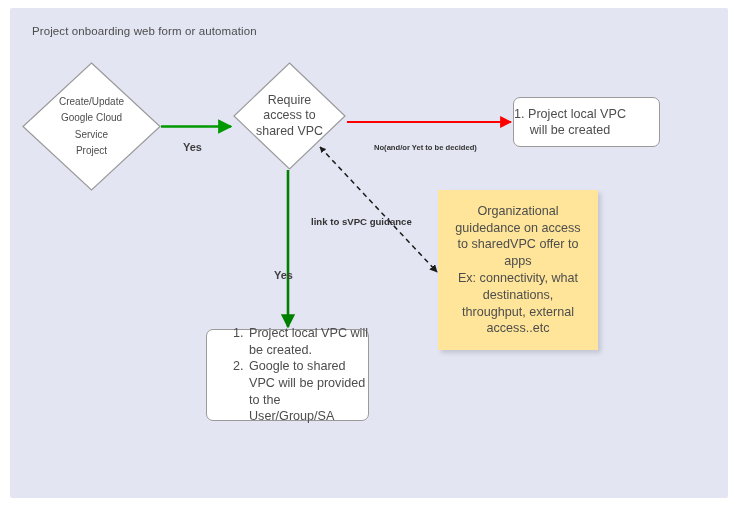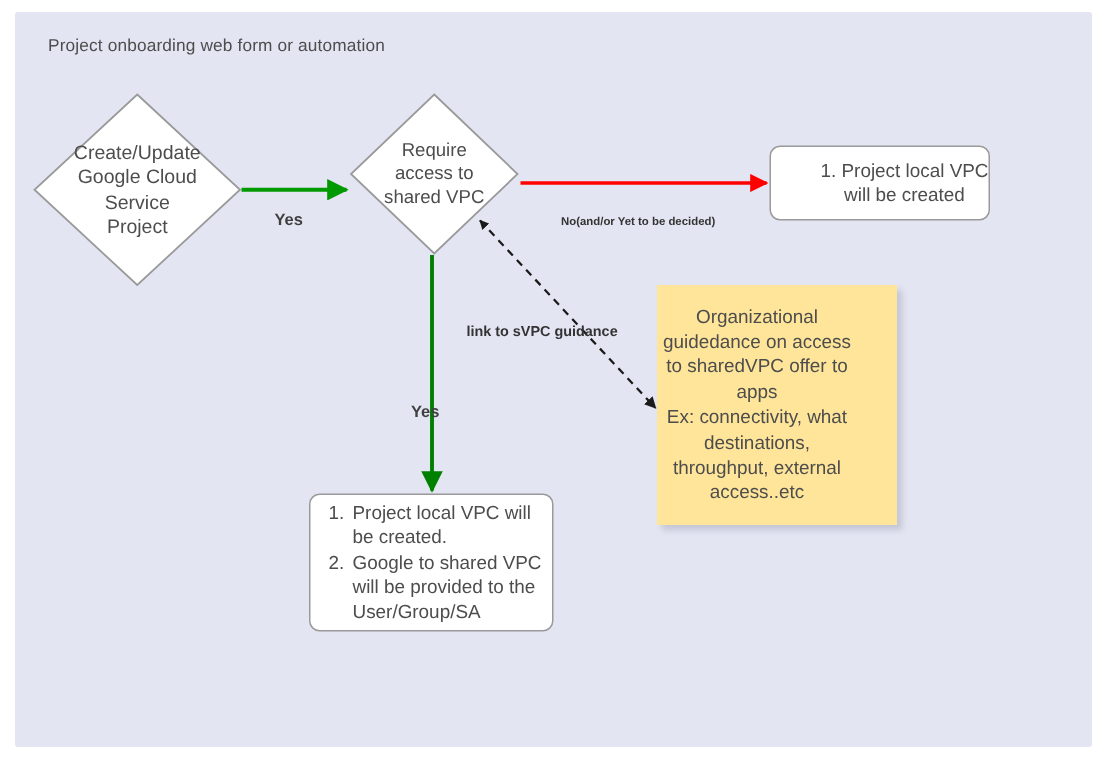--- a/index.html
+++ b/index.html
@@ -63,21 +63,21 @@
   .diamond .dshape {
     position: absolute;
     left: 0; top: 0;
     width: 100%; height: 100%;
   }
   .diamond .dlabel {
     position: relative;
     z-index: 2;
     text-align: center;
     color: #4d4d4d;
-    font-size: 13px;
+    font-size: 10px;
     line-height: 16.5px;
     width: 78%;
     white-space: pre-line;
   }
 
   #diamond-start {
     left: 22px;
     top: 62px;
     width: 139px;
     height: 129px;
@@ -96,21 +96,21 @@
 
   
   .procbox {
     position: absolute;
     background: #ffffff;
     border: 1px solid #9a9a9a;
     border-radius: 7px;
     box-sizing: border-box;
     display: flex;
     align-items: center;
-    justify-content: flex-end;
+    justify-content: flex-start;
     color: #4d4d4d;
   }
 
   #box-local-vpc {
     left: 513px;
     top: 97px;
     width: 147px;
     height: 50px;
     text-align: center;
     font-size: 12.6px;
@@ -120,21 +120,21 @@
     white-space: pre-line;
   }
 
   #box-vpc-access {
     left: 206px;
     top: 329px;
     width: 163px;
     height: 92px;
     align-items: center;
     justify-content: flex-start;
-    padding-left: 8px;
+    padding-left: 22px;
   }
   .olist {
     margin: 0;
     padding: 0 0 0 18px;
     font-size: 12.6px;
     line-height: 16.6px;
     color: #4d4d4d;
   }
   .olist li {
     padding-left: 2px;
@@ -144,21 +144,21 @@
   #note-guidance {
     position: absolute;
     left: 438px;
     top: 190px;
     width: 160px;
     height: 160px;
     background: #ffe599;
     box-sizing: border-box;
     display: flex;
     align-items: center;
-    justify-content: flex-start;
+    justify-content: center;
     box-shadow: 3px 3px 4px rgba(120,120,140,0.28);
   }
   #note-guidance .ntext {
     text-align: center;
     color: #4d4d4d;
     font-size: 12.6px;
     line-height: 16.8px;
     white-space: pre-line;
     padding: 0 4px;
   }

